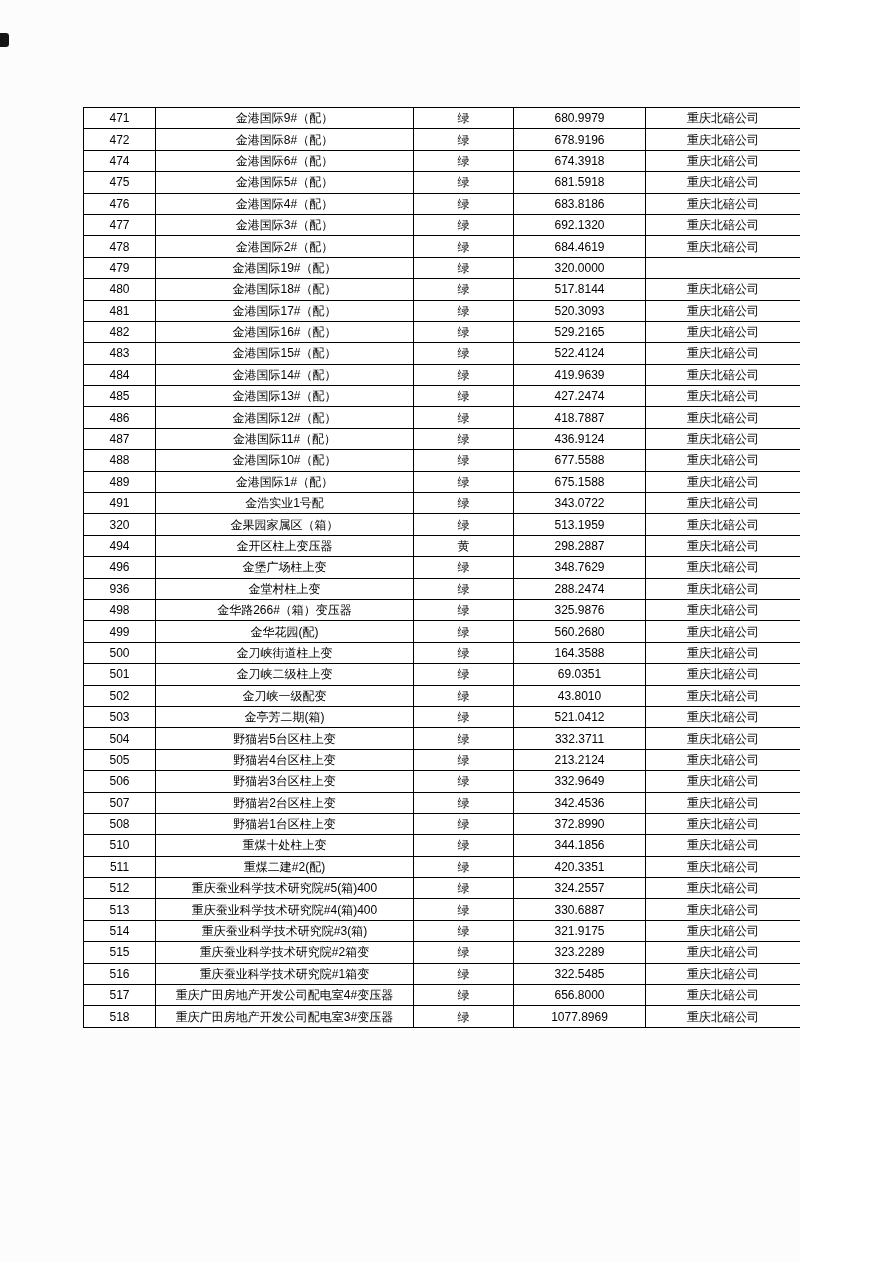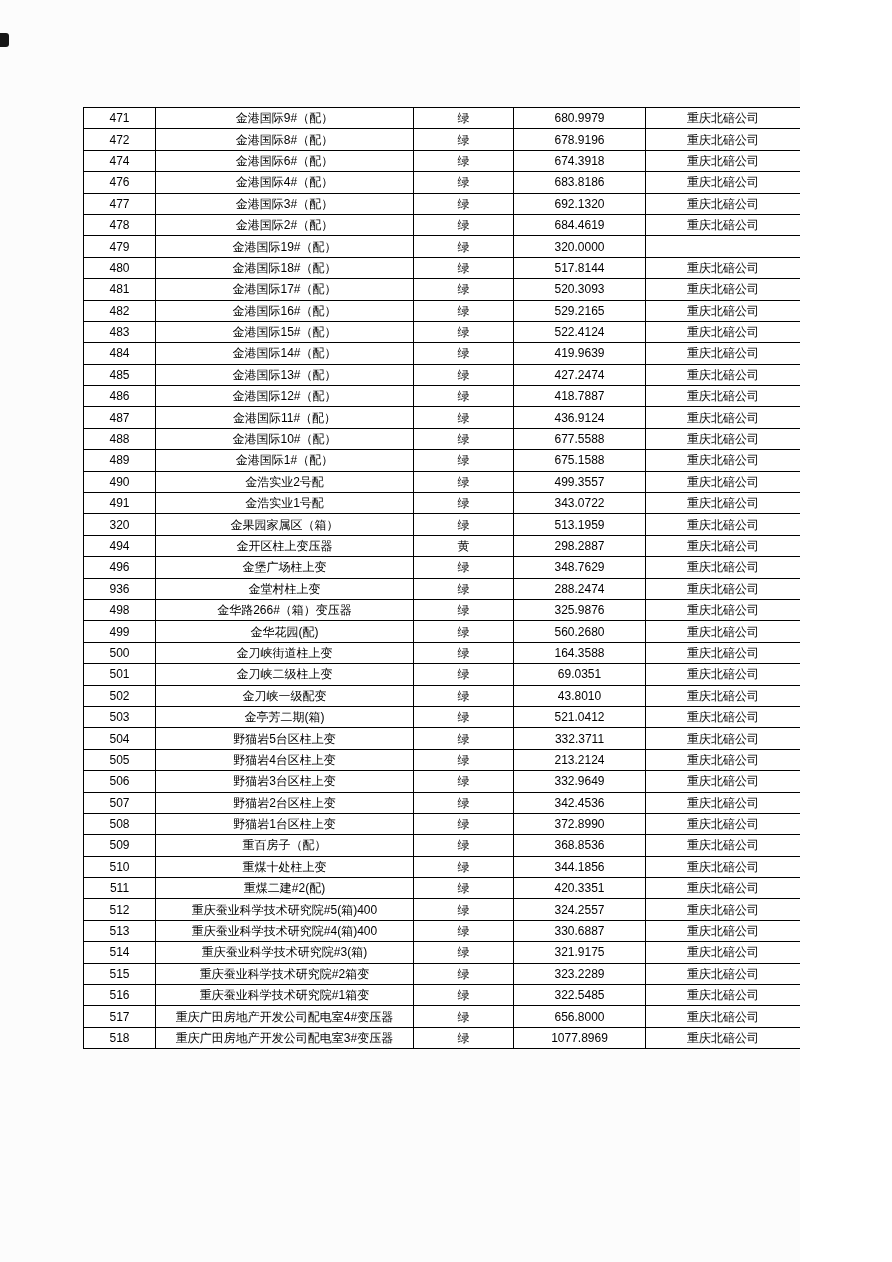--- a/index.html
+++ b/index.html
@@ -79,20 +79,27 @@
           <td>重庆北碚公司</td>
         </tr>
         <tr>
           <td>474</td>
           <td>金港国际6#（配）</td>
           <td>绿</td>
           <td>674.3918</td>
           <td>重庆北碚公司</td>
         </tr>
         <tr>
+          <td>475</td>
+          <td>金港国际5#（配）</td>
+          <td>绿</td>
+          <td>681.5918</td>
+          <td>重庆北碚公司</td>
+        </tr>
+        <tr>
           <td>476</td>
           <td>金港国际4#（配）</td>
           <td>绿</td>
           <td>683.8186</td>
           <td>重庆北碚公司</td>
         </tr>
         <tr>
           <td>477</td>
           <td>金港国际3#（配）</td>
           <td>绿</td>
@@ -174,27 +181,20 @@
           <td>金港国际10#（配）</td>
           <td>绿</td>
           <td>677.5588</td>
           <td>重庆北碚公司</td>
         </tr>
         <tr>
           <td>489</td>
           <td>金港国际1#（配）</td>
           <td>绿</td>
           <td>675.1588</td>
-          <td>重庆北碚公司</td>
-        </tr>
-        <tr>
-          <td>490</td>
-          <td>金浩实业2号配</td>
-          <td>绿</td>
-          <td>499.3557</td>
           <td>重庆北碚公司</td>
         </tr>
         <tr>
           <td>491</td>
           <td>金浩实业1号配</td>
           <td>绿</td>
           <td>343.0722</td>
           <td>重庆北碚公司</td>
         </tr>
         <tr>
@@ -293,27 +293,20 @@
           <td>野猫岩2台区柱上变</td>
           <td>绿</td>
           <td>342.4536</td>
           <td>重庆北碚公司</td>
         </tr>
         <tr>
           <td>508</td>
           <td>野猫岩1台区柱上变</td>
           <td>绿</td>
           <td>372.8990</td>
-          <td>重庆北碚公司</td>
-        </tr>
-        <tr>
-          <td>509</td>
-          <td>重百房子（配）</td>
-          <td>绿</td>
-          <td>368.8536</td>
           <td>重庆北碚公司</td>
         </tr>
         <tr>
           <td>510</td>
           <td>重煤十处柱上变</td>
           <td>绿</td>
           <td>344.1856</td>
           <td>重庆北碚公司</td>
         </tr>
         <tr>

